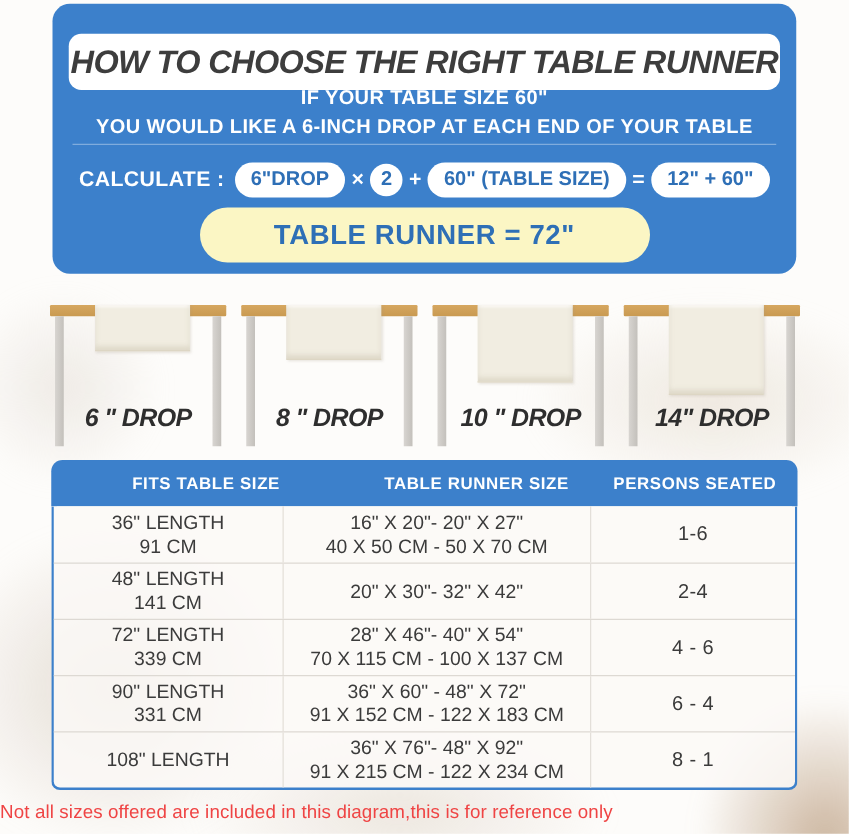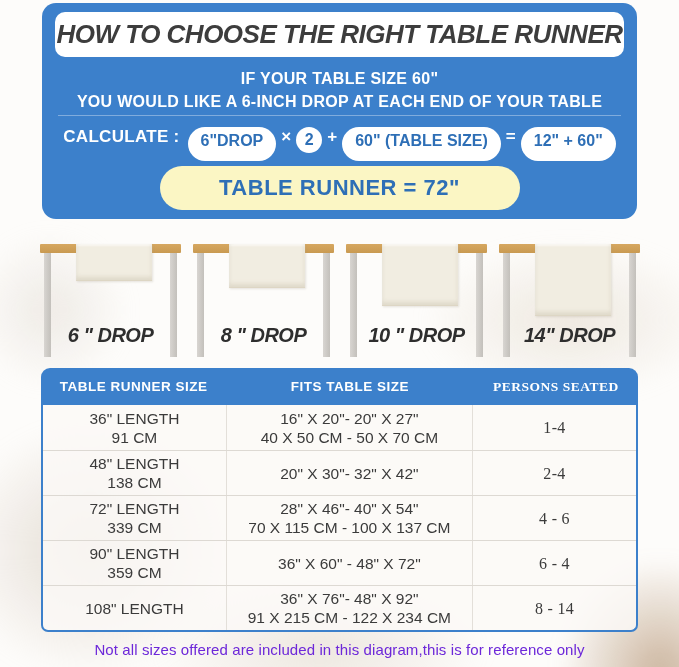--- a/index.html
+++ b/index.html
@@ -24,39 +24,39 @@
         background:radial-gradient(ellipse at center, rgba(214,199,184,.4), rgba(214,199,184,0) 70%); }
   .b5 { left:-30px; top:230px; width:160px; height:160px;
         background:radial-gradient(ellipse at center, rgba(222,214,205,.45), rgba(222,214,205,0) 70%); }
 
   
   .blue-panel {
     position:absolute; z-index:2; left:42px; top:3px; width:595px; height:216px;
     background:#3c80cb; border-radius:14px;
   }
   .title-banner {
-    position:absolute; left:13px; right:13px; top:9px; height:45px;
+    position:absolute; left:13px; right:13px; top:24px; height:45px;
     background:#ffffff; border-radius:10px;
     display:flex; align-items:center; justify-content:center;
   }
   .page-title {
     font-size:26px; font-weight:bold; font-style:italic; color:#3d3d3d;
     letter-spacing:-0.5px; white-space:nowrap;
   }
   .intro {
     position:absolute; top:64px; left:0; right:0; text-align:center;
     color:#ffffff; font-weight:bold; font-size:16px; line-height:23px; letter-spacing:.3px;
   }
   .panel-divider {
     position:absolute; top:112px; left:16px; right:16px; height:1px;
     background:rgba(255,255,255,.35);
   }
   .calc-row {
     position:absolute; top:124px; left:0; right:0; height:34px;
-    display:flex; justify-content:center; gap:4px;
+    display:flex; align-items:center; justify-content:center; gap:4px;
     color:#ffffff; font-weight:bold; white-space:nowrap;
   }
   .calc-label { font-size:17px; letter-spacing:.3px; margin-right:4px; }
   .pill {
     background:#ffffff; color:#2e6fb6; border-radius:17px;
     padding:5px 13px; font-size:16px; font-weight:bold;
   }
   .op { font-size:17px; padding:0 1px; }
   .circle {
     background:#ffffff; color:#2e6fb6; border-radius:50%;
@@ -99,37 +99,37 @@
   }
 
   
   .size-table { position:absolute; z-index:2; left:41px; top:368px; width:597px; }
   .thead {
     display:flex; align-items:center; height:37px;
     background:#3c80cb; border-radius:9px 9px 0 0;
     color:#ffffff; font-weight:bold; font-size:13.5px; letter-spacing:.5px;
   }
   .thead .hc { text-align:center; }
-  .c1 { width:31%; } .c2 { width:41.5%; } .c3 { width:27.5%;font-family:Liberation Serif, serif; }
+  .c1 { width:31%; } .c2 { width:41.5%; } .c3 { width:27.5%; }
   .tbody {
     border:2px solid #3c80cb; border-top:none; border-radius:0 0 7px 7px;
     background:rgba(251,249,247,.82);
   }
   .trow {
     display:flex; align-items:center; height:45px;
     text-align:center; font-size:15.5px; color:#3b3b3b; line-height:19px;
   }
   .trow + .trow { border-top:1px solid #ddd9d3; }
   .trow .c1, .trow .c2 { border-right:1px solid #e3dfd9; align-self:stretch;
     display:flex; flex-direction:column; justify-content:center; }
   .trow .c3 { font-size:16px; letter-spacing:.3px; }
 
   .footnote {
-    position:absolute; z-index:2; top:641px; left:0; right:0; text-align:center;
-    font-size:15px; color:#6d28d9; letter-spacing:.1px;
+    position:absolute; z-index:2; top:641px; left:0; right:0; 
+    font-size:15px; color:#ef4444; letter-spacing:.1px;
   }
 </style>
 </head>
 <body>
 
 <div class="canvas">
 
   <div class="blob b1"></div>
   <div class="blob b2"></div>
   <div class="blob b3"></div>
@@ -184,42 +184,42 @@
       <div class="tabletop"></div>
       <div class="runner" style="height: 72px;"></div>
       <div class="leg left"></div>
       <div class="leg right"></div>
       <div class="drop-label">14" DROP</div>
     </div>
   </div>
 
   <div class="size-table">
     <div class="thead">
+      <div class="hc c2">FITS TABLE SIZE</div>
       <div class="hc c1">TABLE RUNNER SIZE</div>
-      <div class="hc c2">FITS TABLE SIZE</div>
       <div class="hc c3">PERSONS SEATED</div>
     </div>
     <div class="tbody">
 
       <div class="trow">
         <div class="c1">
           <div>36" LENGTH</div>
           <div>91 CM</div>
         </div>
         <div class="c2">
           <div>16" X 20"- 20" X 27"</div>
           <div>40 X 50 CM - 50 X 70 CM</div>
         </div>
-        <div class="c3">1-4</div>
+        <div class="c3">1-6</div>
       </div>
 
       <div class="trow">
         <div class="c1">
           <div>48" LENGTH</div>
-          <div>138 CM</div>
+          <div>141 CM</div>
         </div>
         <div class="c2">
           <div>20" X 30"- 32" X 42"</div>
         </div>
         <div class="c3">2-4</div>
       </div>
 
       <div class="trow">
         <div class="c1">
           <div>72" LENGTH</div>
@@ -228,37 +228,38 @@
         <div class="c2">
           <div>28" X 46"- 40" X 54"</div>
           <div>70 X 115 CM - 100 X 137 CM</div>
         </div>
         <div class="c3">4 - 6</div>
       </div>
 
       <div class="trow">
         <div class="c1">
           <div>90" LENGTH</div>
-          <div>359 CM</div>
+          <div>331 CM</div>
         </div>
         <div class="c2">
           <div>36" X 60" - 48" X 72"</div>
+          <div>91 X 152 CM - 122 X 183 CM</div>
         </div>
         <div class="c3">6 - 4</div>
       </div>
 
       <div class="trow">
         <div class="c1">
           <div>108" LENGTH</div>
         </div>
         <div class="c2">
           <div>36" X 76"- 48" X 92"</div>
           <div>91 X 215 CM - 122 X 234 CM</div>
         </div>
-        <div class="c3">8 - 14</div>
+        <div class="c3">8 - 1</div>
       </div>
 
     </div>
   </div>
 
   <div class="footnote">Not all sizes offered are included in this diagram,this is for reference only</div>
 
 </div>
 
 </body></html>

